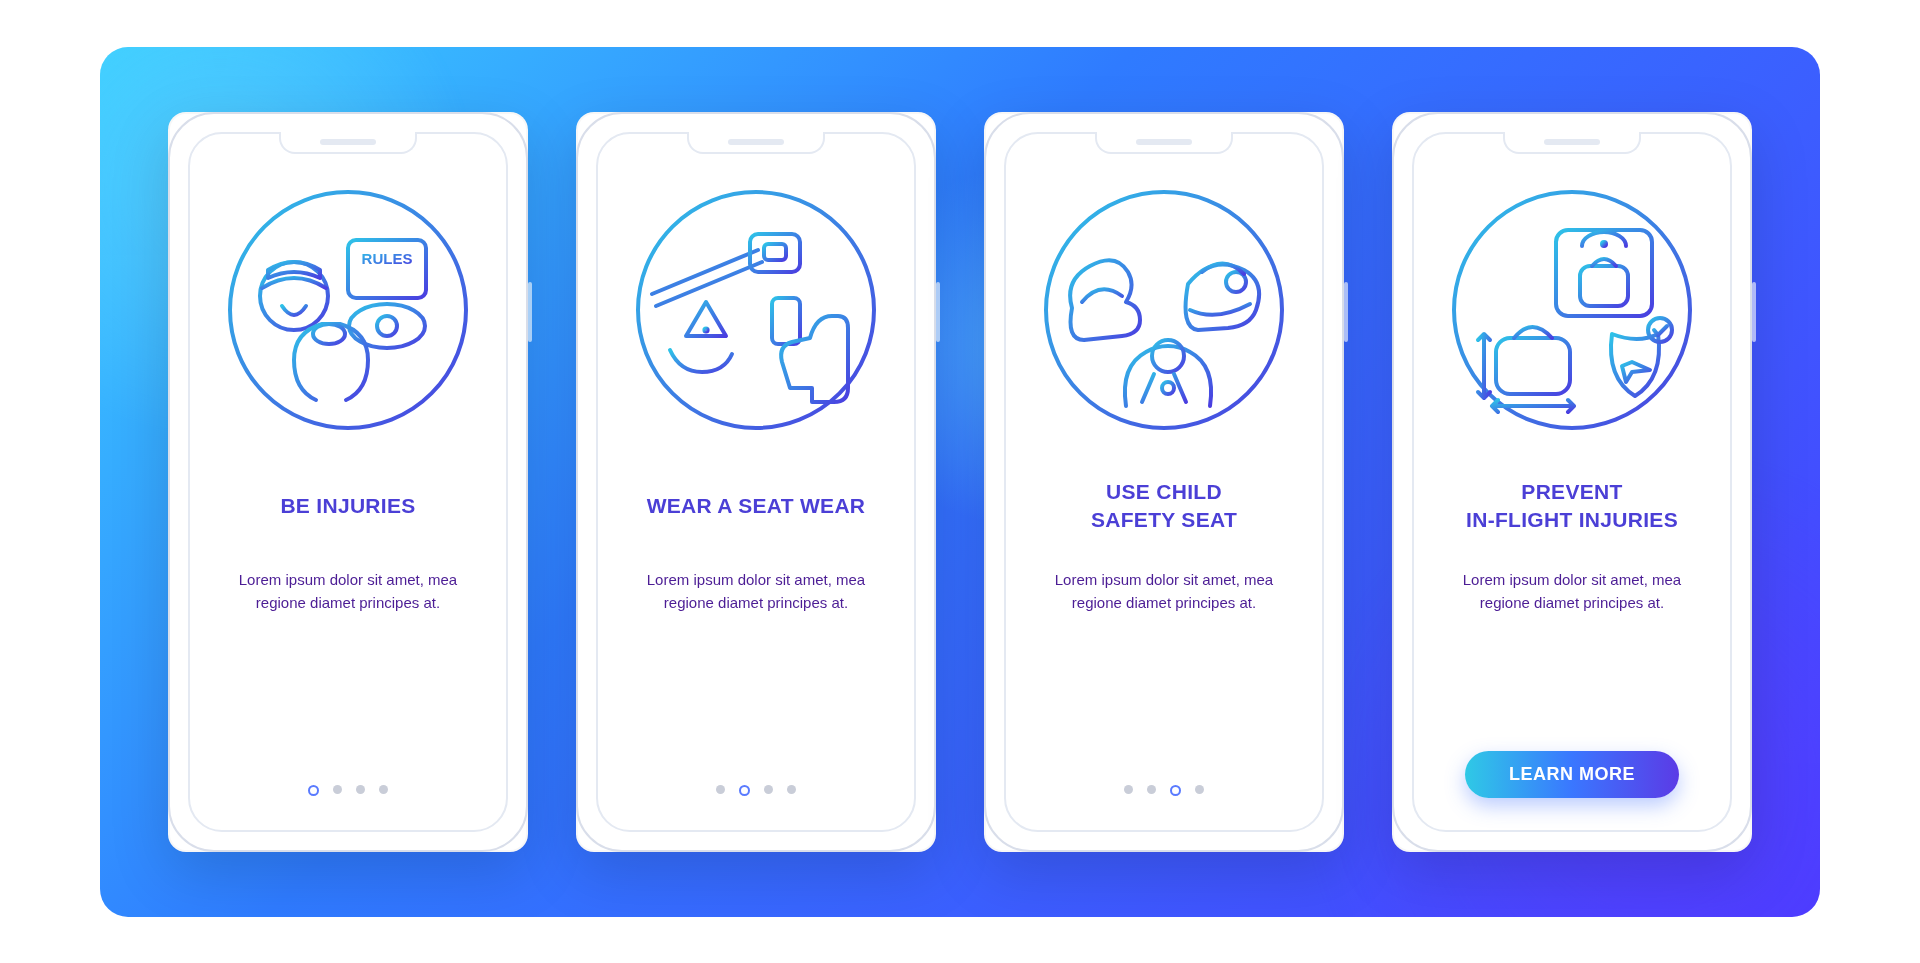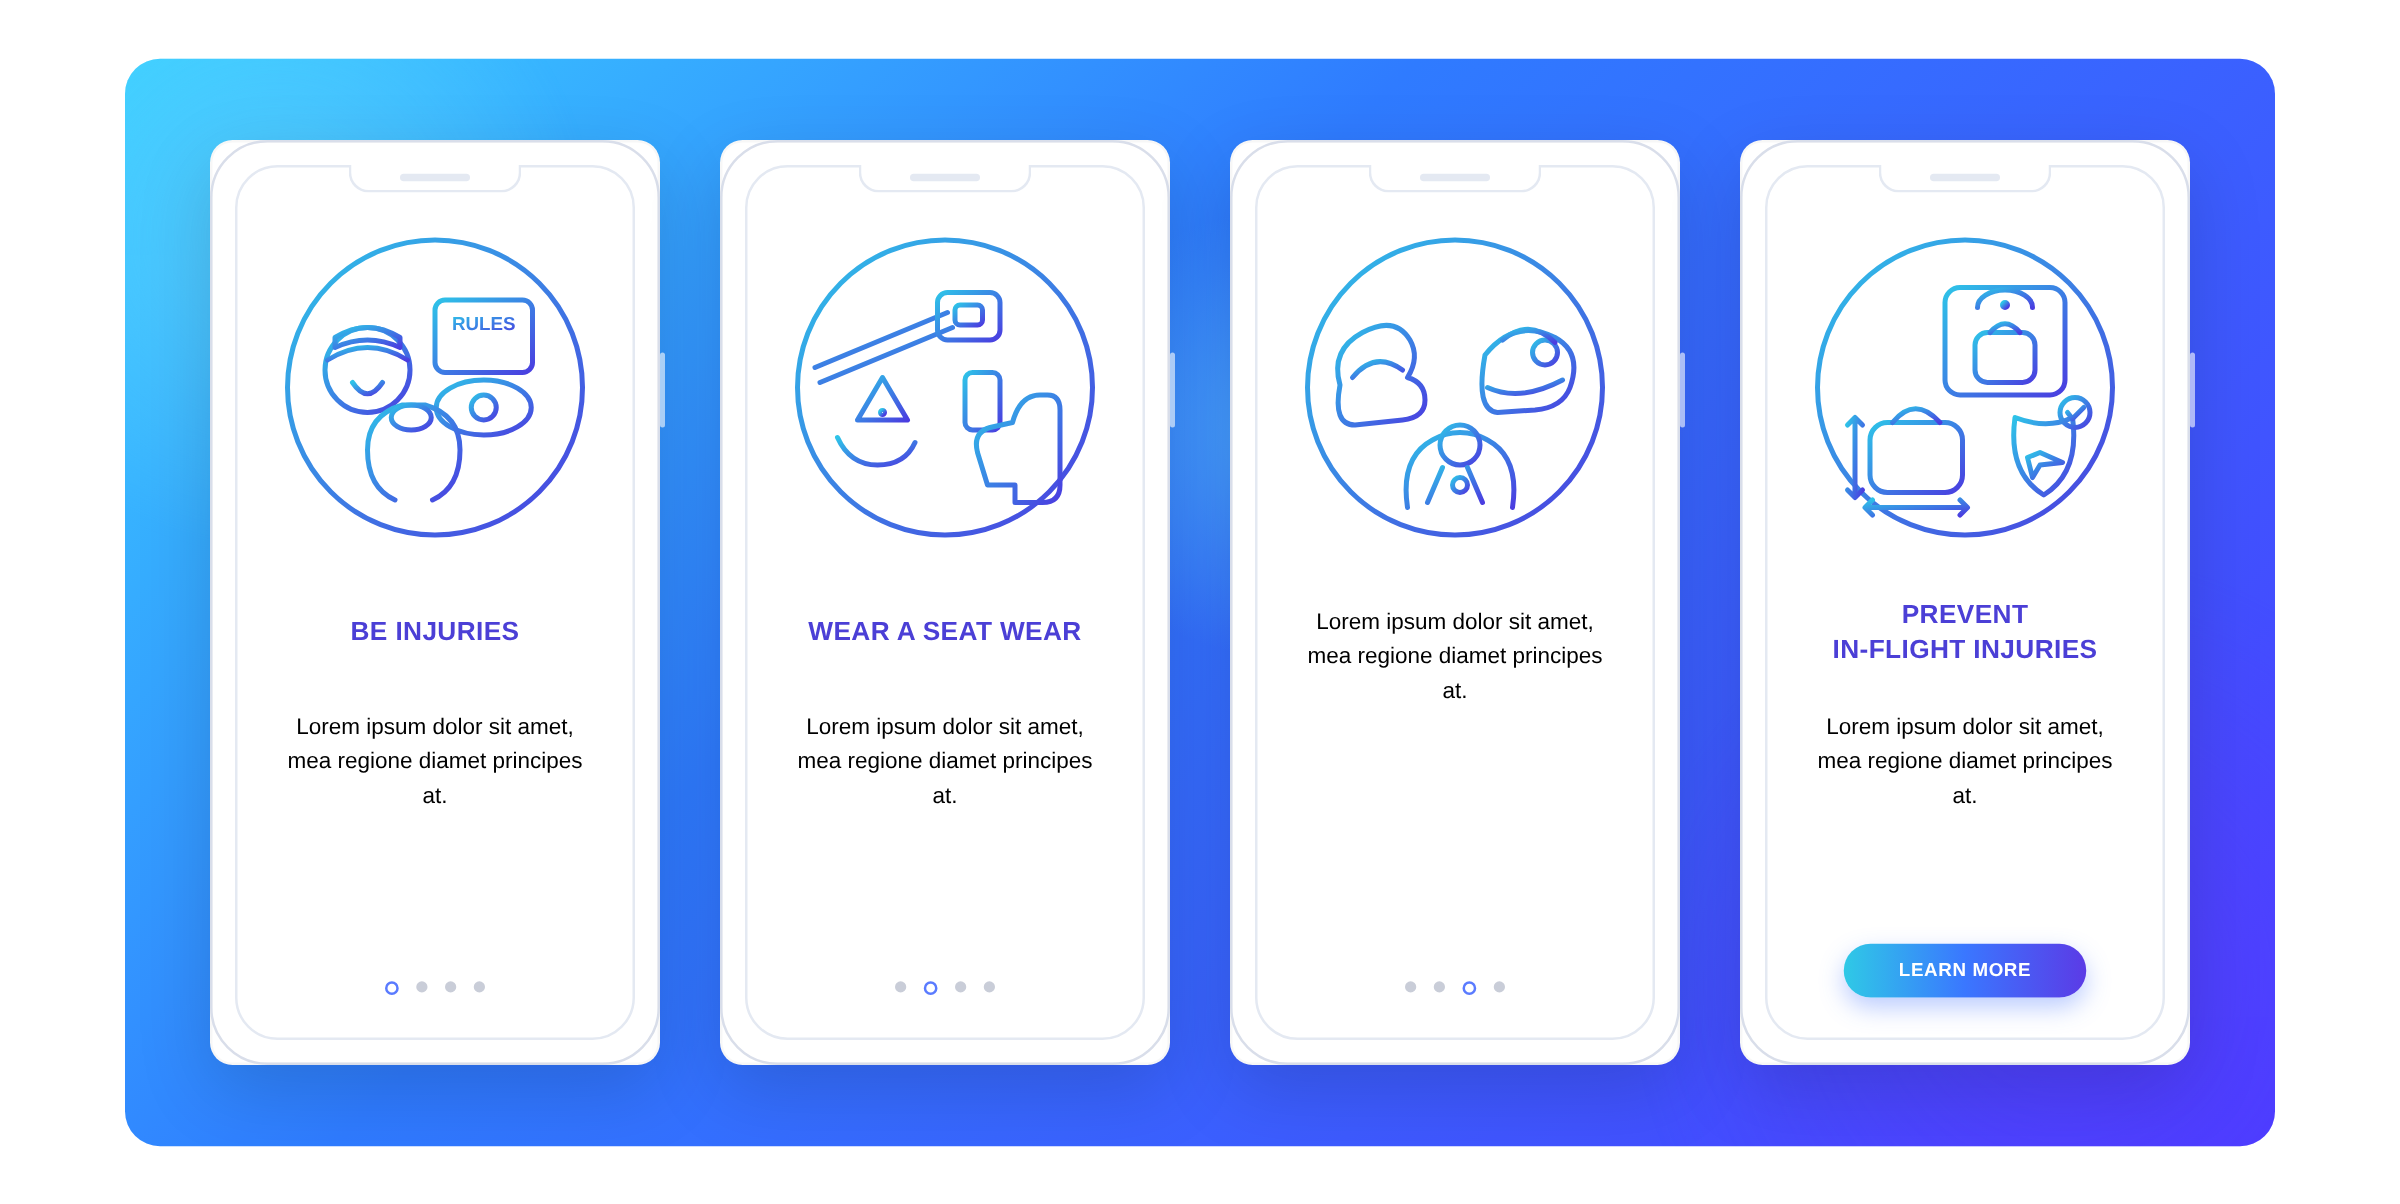--- a/index.html
+++ b/index.html
@@ -124,22 +124,22 @@
     letter-spacing: 0.3px;
     margin-top: 28px;
     line-height: 1.3;
     min-height: 56px;
     display: flex;
     align-items: center;
     justify-content: center;
     white-space: pre-line;
   }
   .desc {
-    color: #000000;
-    font-size: 18px;
+    color: #4c1d95;
+    font-size: 15px;
     text-align: center;
     line-height: 1.55;
     margin-top: 34px;
     max-width: 260px;
   }
   .spacer { flex: 1; }
 
   .dots {
     display: flex;
     gap: 14px;
@@ -155,21 +155,21 @@
     border: 2px solid #5a7bff;
     width: 11px; height: 11px;
   }
 
   .cta {
     margin-bottom: 6px;
     padding: 13px 44px;
     border: none;
     border-radius: 999px;
     color: #fff;
-    font-size: 15px;
+    font-size: 18px;
     font-weight: 600;
     letter-spacing: 0.5px;
     cursor: pointer;
     background: linear-gradient(90deg, #2fc9e6 0%, #3a77ff 50%, #5b3be6 100%);
     box-shadow: 0 8px 20px rgba(60,110,255,0.35);
   }
 </style>
 </head>
 <body>
 
@@ -304,20 +304,22 @@
 
             <path d="M102 236 q-6 -40 20 -54 q10 -6 22 -6 q12 0 22 6 q26 14 20 54"></path>
             <circle cx="144" cy="186" r="16"></circle>
             <path d="M118 232 l12 -28 m32 28 l-12 -28"></path>
             <circle cx="144" cy="218" r="6"></circle>
             <path d="M104 236 h80"></path>
           </g>
         </svg>
       </div>
 
+      <div class="title">USE CHILD
+SAFETY SEAT</div>
       <div class="desc">Lorem ipsum dolor sit amet, mea regione diamet principes at.</div>
       <div class="spacer"></div>
       <div class="dots">
         <span class="dot"></span>
         <span class="dot"></span>
         <span class="dot active"></span>
         <span class="dot"></span>
       </div>
     </div>
   </div>

